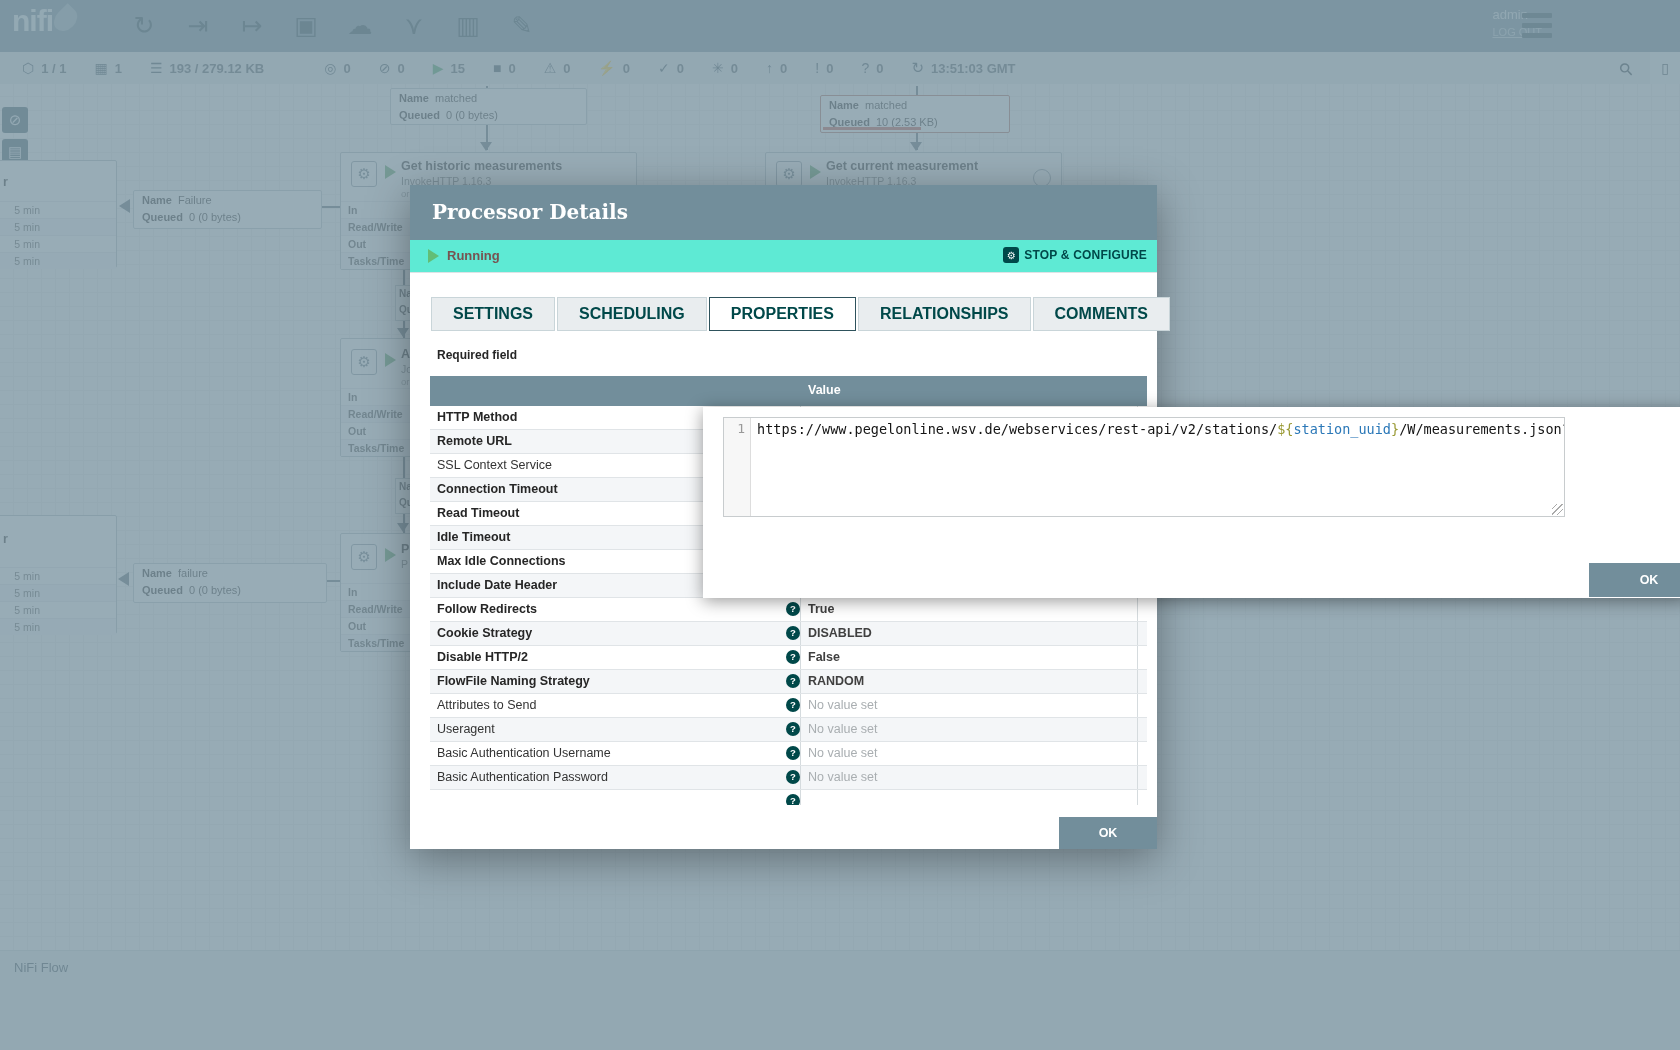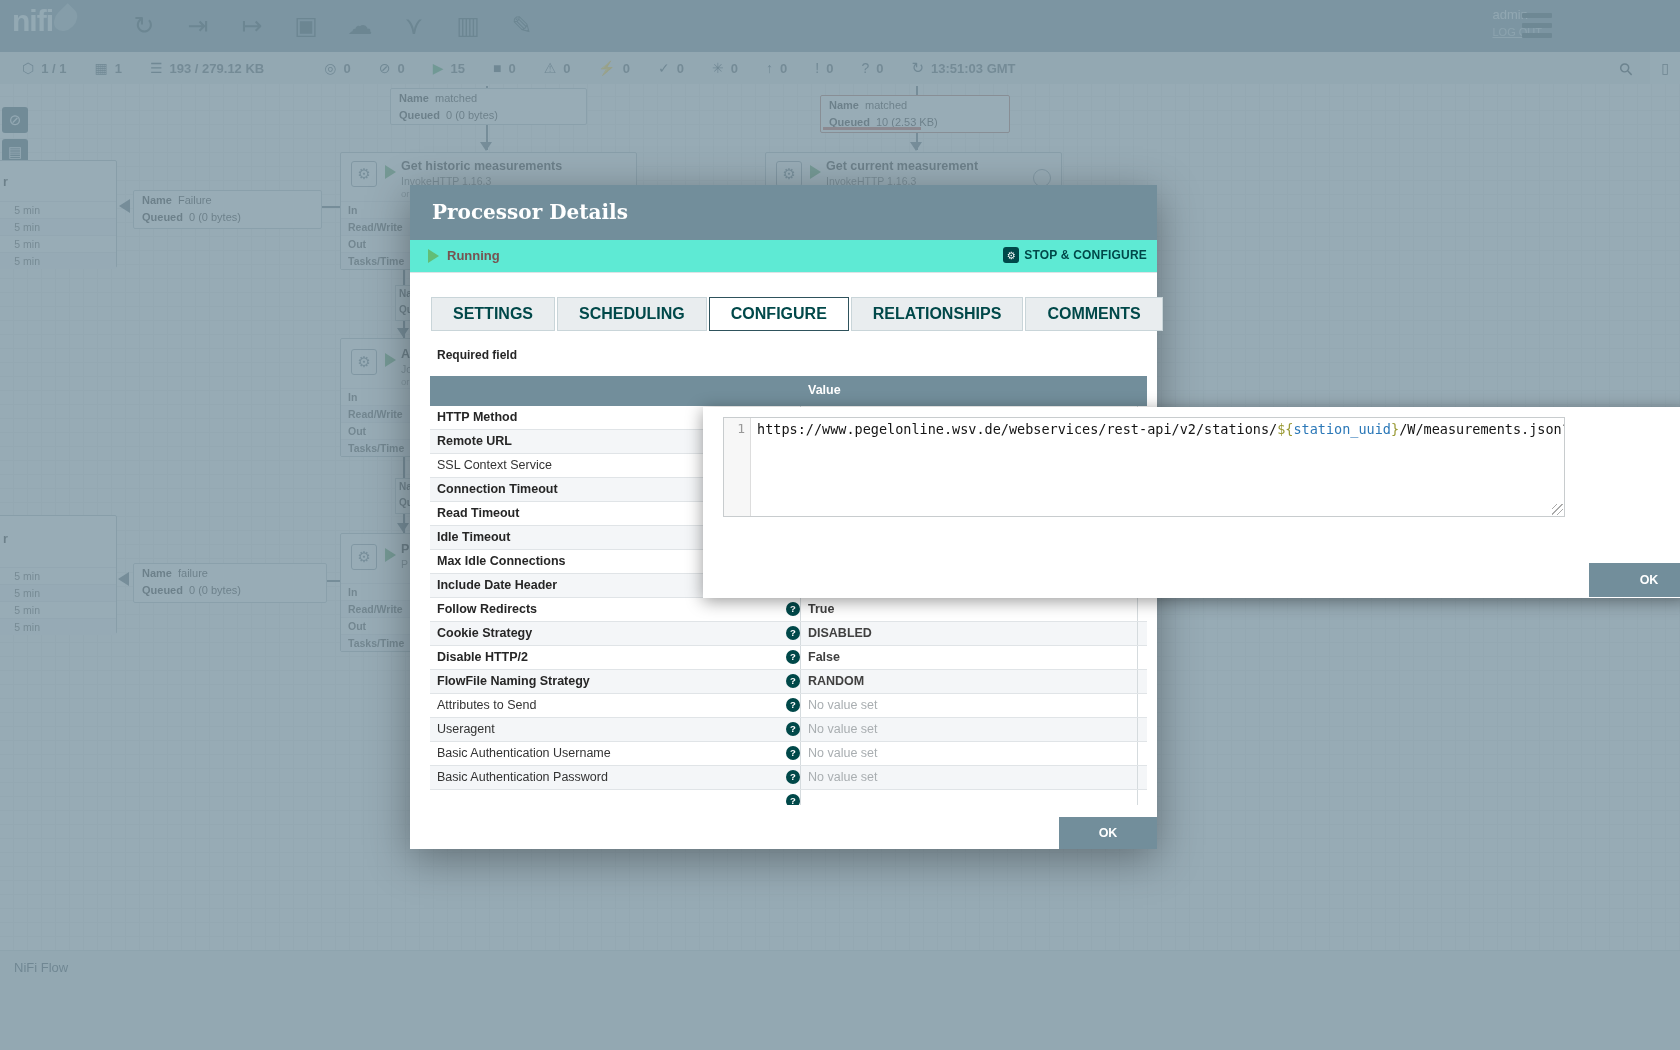--- a/index.html
+++ b/index.html
@@ -404,21 +404,21 @@
     <span id="run-play"></span>
     <span id="run-label">Running</span>
     <span id="stopcfg">
       <span class="gear">⚙</span>
       <span class="lbl">STOP &amp; CONFIGURE</span>
     </span>
   </div>
   <div id="tabs">
     <span class="tab">SETTINGS</span>
     <span class="tab">SCHEDULING</span>
-    <span class="tab active">CONFIGURE</span>
+    <span class="tab active">PROPERTIES</span>
     <span class="tab">RELATIONSHIPS</span>
     <span class="tab">COMMENTS</span>
   </div>
   <span id="required-note">Required field</span>
 
   <div id="ptable">
     <div id="thead">
       <span id="th-prop">Property</span>
       <span id="th-val">Value</span>
     </div>

